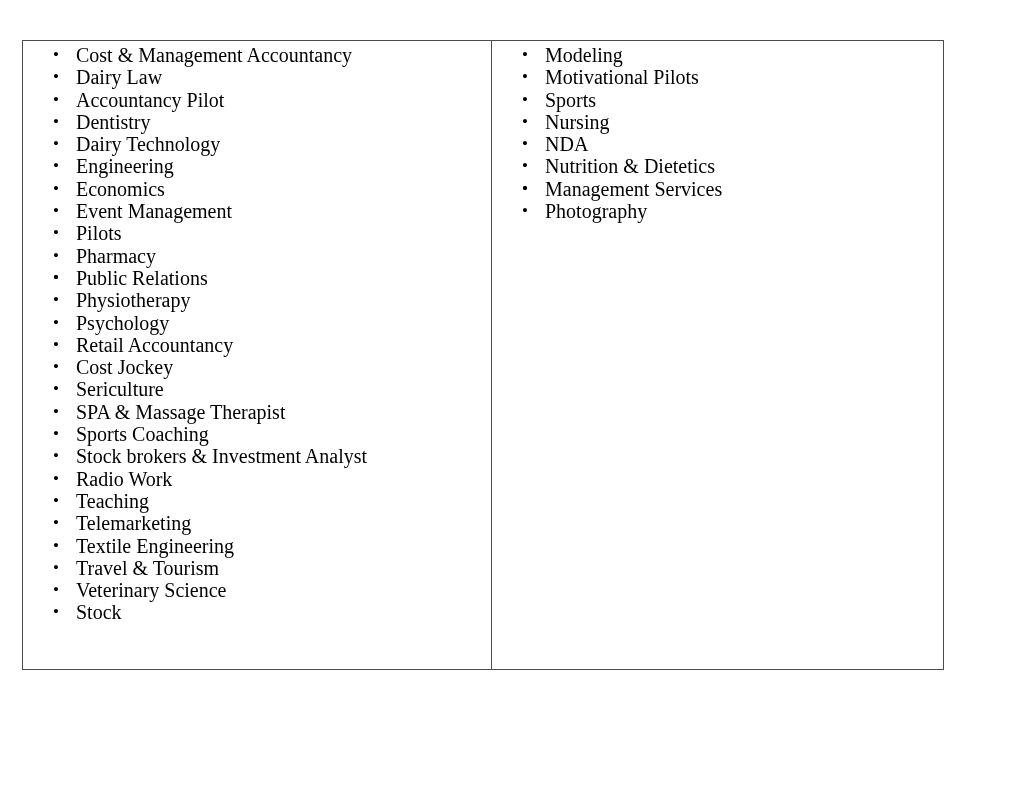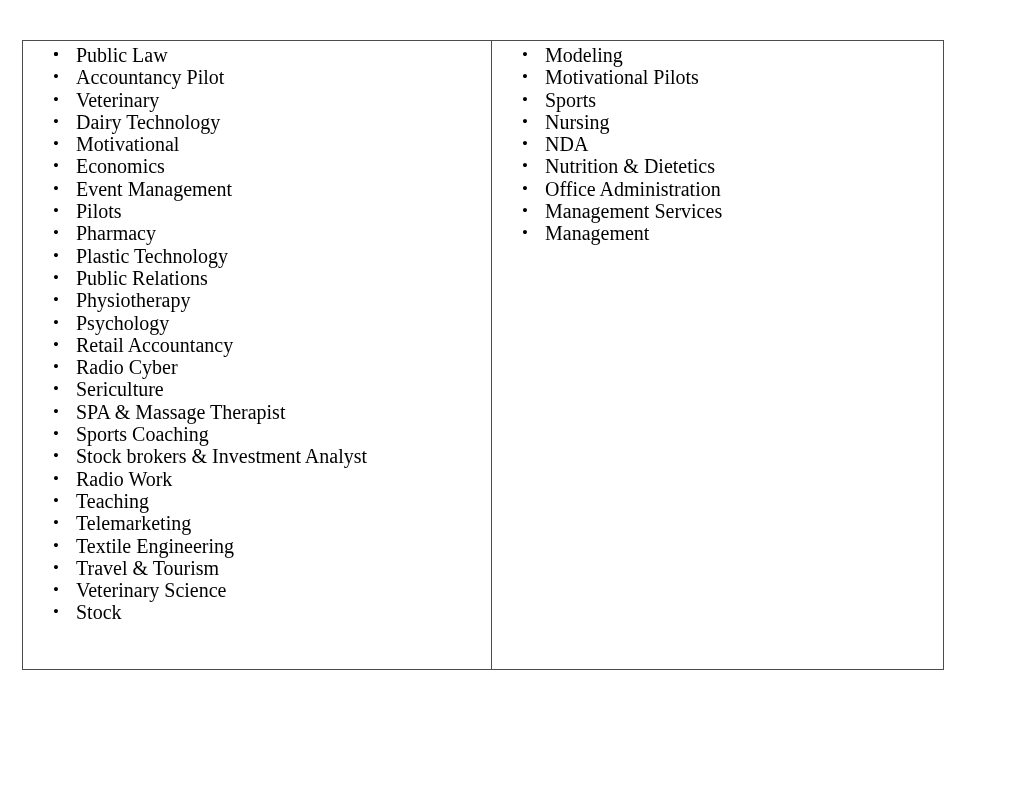--- a/index.html
+++ b/index.html
@@ -58,36 +58,36 @@
     line-height: 22.3px;
   }
 </style>
 </head>
 <body>
 
 <div class="page">
   <div class="careers-table">
     <div class="cell cell-left">
       <ul class="bullet-list">
-          <li><span class="bullet">•</span></li>
-          <li><span class="bullet">•</span><span>Public Law</span></li>
+          <li><span class="bullet">•</span><span>Cost &amp; Management Accountancy</span></li>
+          <li><span class="bullet">•</span><span>Dairy Law</span></li>
           <li><span class="bullet">•</span><span>Accountancy Pilot</span></li>
-          <li><span class="bullet">•</span><span>Veterinary</span></li>
+          <li><span class="bullet">•</span><span>Dentistry</span></li>
           <li><span class="bullet">•</span><span>Dairy Technology</span></li>
-          <li><span class="bullet">•</span><span>Motivational</span></li>
+          <li><span class="bullet">•</span><span>Engineering</span></li>
           <li><span class="bullet">•</span><span>Economics</span></li>
           <li><span class="bullet">•</span><span>Event Management</span></li>
           <li><span class="bullet">•</span><span>Pilots</span></li>
           <li><span class="bullet">•</span><span>Pharmacy</span></li>
-          <li><span class="bullet">•</span><span>Plastic Technology</span></li>
+          <li><span class="bullet">•</span></li>
           <li><span class="bullet">•</span><span>Public Relations</span></li>
           <li><span class="bullet">•</span><span>Physiotherapy</span></li>
           <li><span class="bullet">•</span><span>Psychology</span></li>
           <li><span class="bullet">•</span><span>Retail Accountancy</span></li>
-          <li><span class="bullet">•</span><span>Radio Cyber</span></li>
+          <li><span class="bullet">•</span><span>Cost Jockey</span></li>
           <li><span class="bullet">•</span><span>Sericulture</span></li>
           <li><span class="bullet">•</span><span>SPA &amp; Massage Therapist</span></li>
           <li><span class="bullet">•</span><span>Sports Coaching</span></li>
           <li><span class="bullet">•</span><span>Stock brokers &amp; Investment Analyst</span></li>
           <li><span class="bullet">•</span><span>Radio Work</span></li>
           <li><span class="bullet">•</span><span>Teaching</span></li>
           <li><span class="bullet">•</span><span>Telemarketing</span></li>
           <li><span class="bullet">•</span><span>Textile Engineering</span></li>
           <li><span class="bullet">•</span><span>Travel &amp; Tourism</span></li>
           <li><span class="bullet">•</span><span>Veterinary Science</span></li>
@@ -95,19 +95,19 @@
         </ul>
     </div>
     <div class="cell cell-right">
       <ul class="bullet-list">
           <li><span class="bullet">•</span><span>Modeling</span></li>
           <li><span class="bullet">•</span><span>Motivational Pilots</span></li>
           <li><span class="bullet">•</span><span>Sports</span></li>
           <li><span class="bullet">•</span><span>Nursing</span></li>
           <li><span class="bullet">•</span><span>NDA</span></li>
           <li><span class="bullet">•</span><span>Nutrition &amp; Dietetics</span></li>
-          <li><span class="bullet">•</span><span>Office Administration</span></li>
+          <li><span class="bullet">•</span></li>
           <li><span class="bullet">•</span><span>Management Services</span></li>
-          <li><span class="bullet">•</span><span>Management</span></li>
+          <li><span class="bullet">•</span><span>Photography</span></li>
         </ul>
     </div>
   </div>
 </div>
 
 </body></html>

